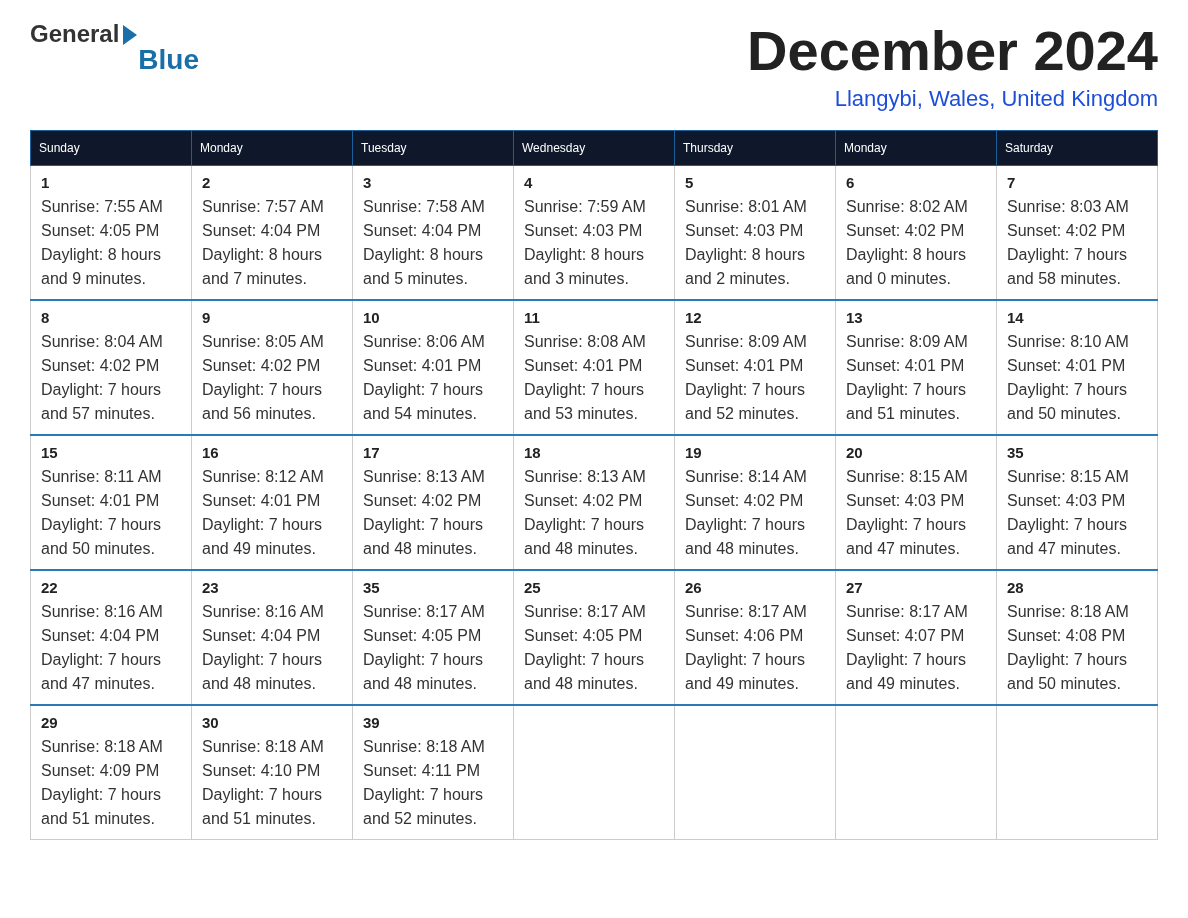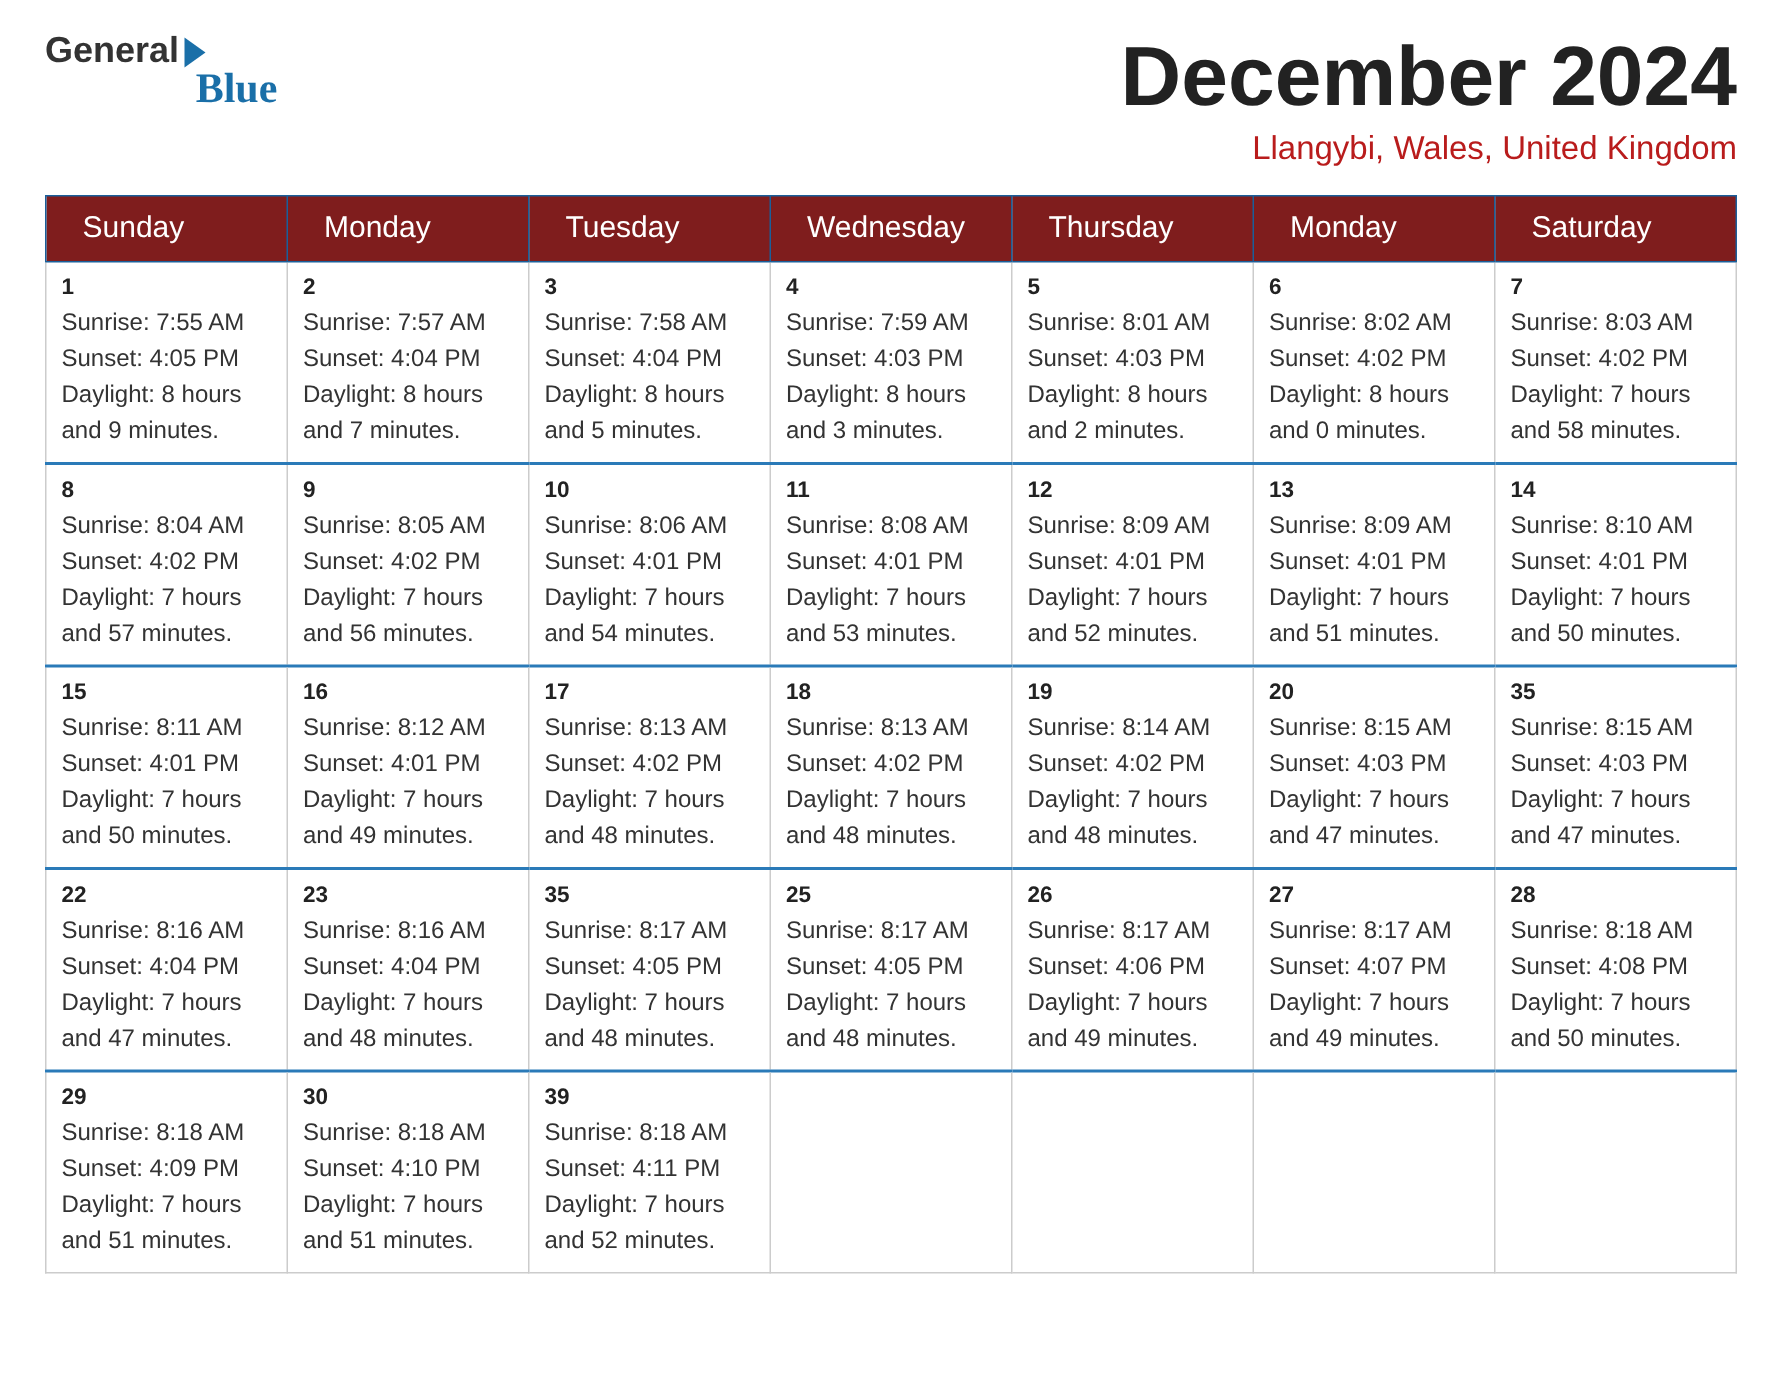--- a/index.html
+++ b/index.html
@@ -49,34 +49,34 @@
       text-align: right;
     }
     .month-title {
       font-size: 56px;
       font-weight: bold;
       color: #222;
       line-height: 1.1;
     }
     .location {
       font-size: 22px;
-      color: #b91c1c;
+      color: #1d4ed8;
       margin-top: 4px;
     }
     .calendar {
       width: 100%;
       border-collapse: collapse;
       border: 1px solid #aaa;
     }
     .calendar th {
-      background-color: #7f1d1d;
+      background-color: #0f172a;
       color: #fff;
-      font-size: 20px;
+      font-size: 12px;
       font-weight: normal;
-      padding: 10px 24px;
+      padding: 10px 8px;
       text-align: left;
       border: 1px solid #1a5f9a;
     }
     .calendar td {
       vertical-align: top;
       padding: 8px 10px;
       border: 1px solid #ccc;
       width: 14.28%;
       font-size: 13px;
       color: #333;
@@ -103,21 +103,21 @@
   </style>
 </head>
 <body>
 
 <div class="header">
   <div class="logo">
     <div class="logo-top">
       <span class="logo-general">General</span>
       <div class="logo-arrow"></div>
     </div>
-    <div style="display:flex;align-items:flex-end;margin-top:-4px;font-family:Liberation Serif, serif;">
+    <div style="display:flex;align-items:flex-end;margin-top:-4px;">
       <span style="font-size:28px;font-weight:bold;color:#333;visibility:hidden;">General</span>
       <span class="logo-blue" style="margin-left:4px;">Blue</span>
     </div>
   </div>
   <div class="title-section">
     <div class="month-title">December 2024</div>
     <div class="location">Llangybi, Wales, United Kingdom</div>
   </div>
 </div>
 

